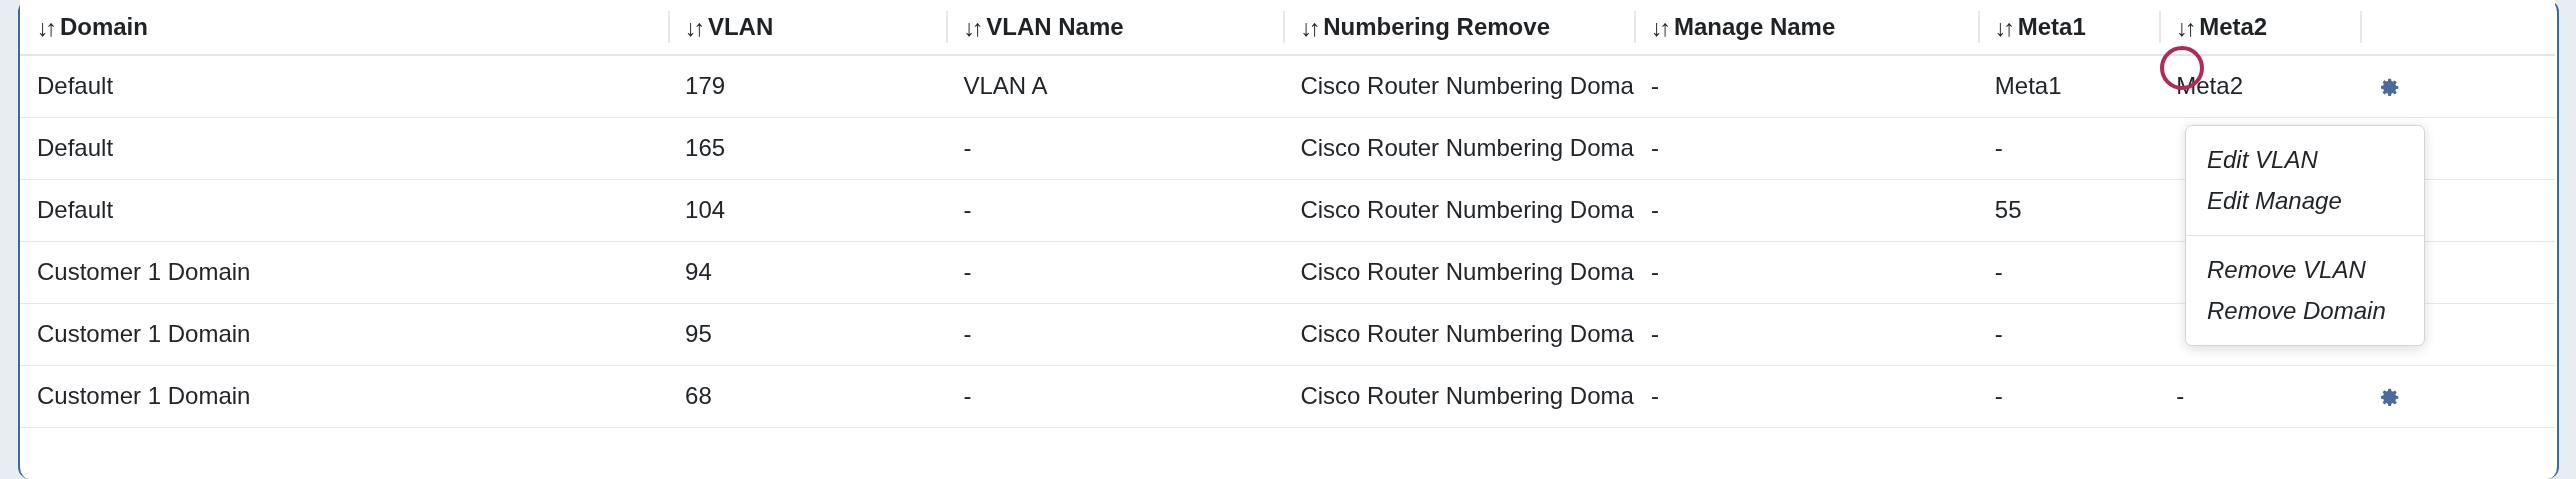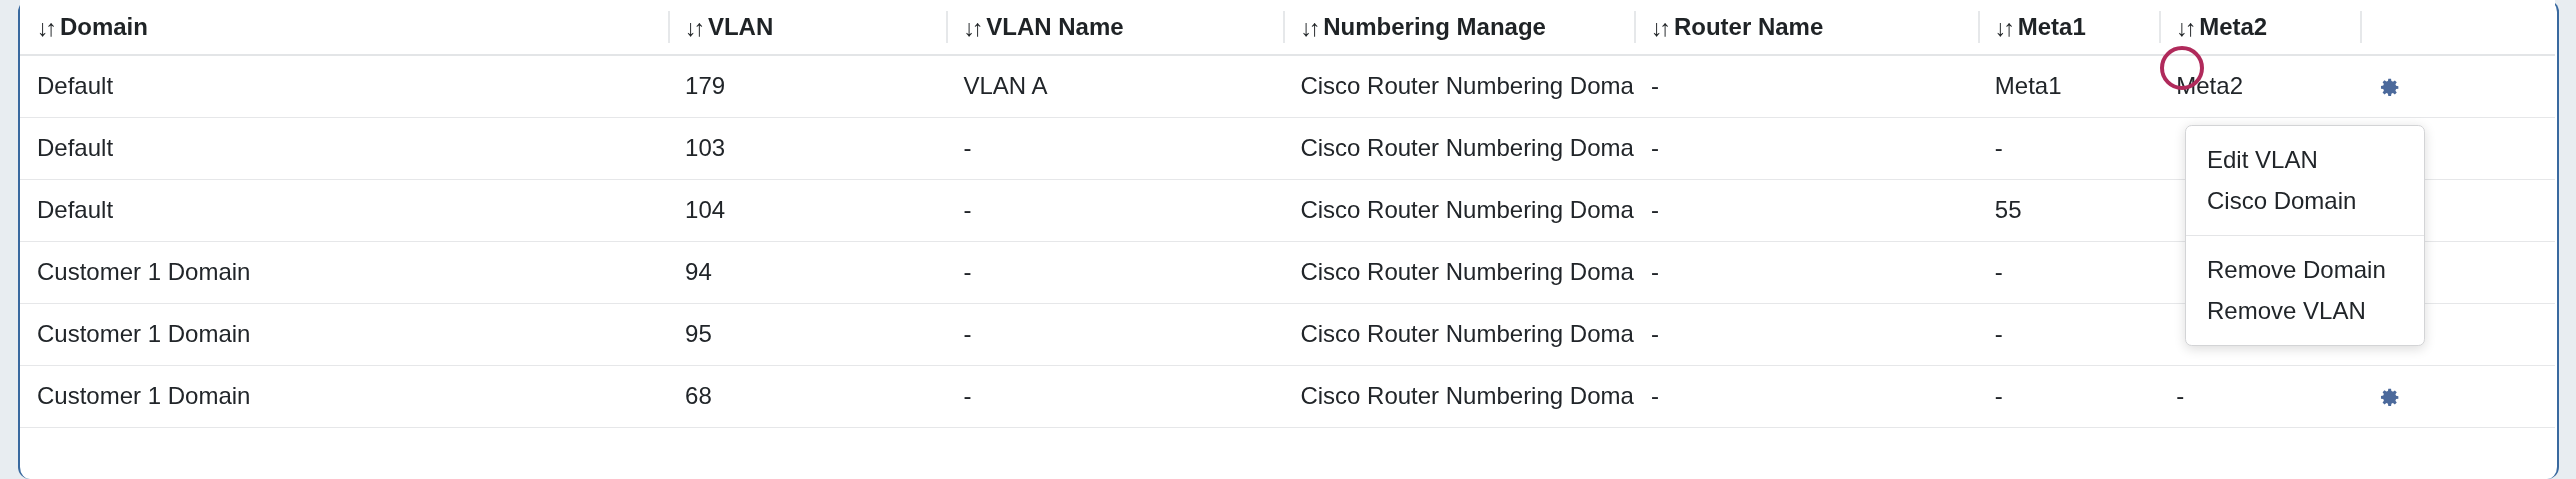--- a/index.html
+++ b/index.html
@@ -120,20 +120,21 @@
     padding: 13.3px 0 13.3px 0;
     z-index: 20;
   }
   .ctx-item {
     font-size: 24px;
     color: #212529;
     line-height: 1;
     padding: 8.6px 19px 8.6px 21px;
     white-space: nowrap;
     cursor: pointer;
+    font-style: italic;
   }
   .ctx-divider {
     height: 1px;
     background: #e4e5e7;
     margin: 13.3px 0 13.3px 0;
   }
 </style>
 </head>
 <body>
 
@@ -150,22 +151,22 @@
             <col style="width: 252px;">
             <col style="width: 133px;">
             <col style="width: 147px;">
             <col style="width: 143px;">
           </colgroup>
         <thead>
           <tr id="header-row">
               <th class="first"><span class="sort-icon">↓↑</span><span>Domain</span></th>
               <th><span class="sep"></span><span class="sort-icon">↓↑</span><span>VLAN</span></th>
               <th><span class="sep"></span><span class="sort-icon">↓↑</span><span>VLAN Name</span></th>
-              <th><span class="sep"></span><span class="sort-icon">↓↑</span><span>Numbering Manage</span></th>
-              <th><span class="sep"></span><span class="sort-icon">↓↑</span><span>Router Name</span></th>
+              <th><span class="sep"></span><span class="sort-icon">↓↑</span><span>Numbering Remove</span></th>
+              <th><span class="sep"></span><span class="sort-icon">↓↑</span><span>Manage Name</span></th>
               <th><span class="sep"></span><span class="sort-icon">↓↑</span><span>Meta1</span></th>
               <th><span class="sep"></span><span class="sort-icon">↓↑</span><span>Meta2</span></th>
               <th>
                 <span class="sep"></span>
               </th>
             </tr>
         </thead>
         <tbody id="body">
             <tr>
               <td>Default</td>
@@ -175,21 +176,21 @@
               <td>-</td>
               <td>Meta1</td>
               <td>Meta2</td>
               <td class="gear-cell"><span class="gear-icon"><svg width="25" height="25" viewBox="0 0 24 24" aria-hidden="true">
                     <path fill="#4c6a9c" d="M12 8.6a3.4 3.4 0 1 0 0 6.8 3.4 3.4 0 0 0 0-6.8zm0 5a1.6 1.6 0 1 1 0-3.2 1.6 1.6 0 0 1 0 3.2z"></path>
                     <path fill="#4c6a9c" d="M20.5 13.3v-2.6l-2.2-.36a6.6 6.6 0 0 0-.62-1.5l1.3-1.82-1.84-1.84-1.82 1.3a6.6 6.6 0 0 0-1.5-.62L13.46 3.5h-2.6l-.36 2.2c-.53.14-1.03.35-1.5.62L7.18 5.02 5.34 6.86l1.3 1.82c-.27.47-.48.97-.62 1.5l-2.2.36v2.6l2.2.36c.14.53.35 1.03.62 1.5l-1.3 1.82 1.84 1.84 1.82-1.3c.47.27.97.48 1.5.62l.36 2.2h2.6l.36-2.2c.53-.14 1.03-.35 1.5-.62l1.82 1.3 1.84-1.84-1.3-1.82c.27-.47.48-.97.62-1.5l2.2-.36z"></path>
                   </svg></span></td>
             </tr>
             <tr>
               <td>Default</td>
-              <td>103</td>
+              <td>165</td>
               <td>-</td>
               <td>Cisco Router Numbering Domain for …</td>
               <td>-</td>
               <td>-</td>
               <td></td>
               <td class="gear-cell"><span class="gear-icon"><svg width="25" height="25" viewBox="0 0 24 24" aria-hidden="true">
                     <path fill="#4c6a9c" d="M12 8.6a3.4 3.4 0 1 0 0 6.8 3.4 3.4 0 0 0 0-6.8zm0 5a1.6 1.6 0 1 1 0-3.2 1.6 1.6 0 0 1 0 3.2z"></path>
                     <path fill="#4c6a9c" d="M20.5 13.3v-2.6l-2.2-.36a6.6 6.6 0 0 0-.62-1.5l1.3-1.82-1.84-1.84-1.82 1.3a6.6 6.6 0 0 0-1.5-.62L13.46 3.5h-2.6l-.36 2.2c-.53.14-1.03.35-1.5.62L7.18 5.02 5.34 6.86l1.3 1.82c-.27.47-.48.97-.62 1.5l-2.2.36v2.6l2.2.36c.14.53.35 1.03.62 1.5l-1.3 1.82 1.84 1.84 1.82-1.3c.47.27.97.48 1.5.62l.36 2.2h2.6l.36-2.2c.53-.14 1.03-.35 1.5-.62l1.82 1.3 1.84-1.84-1.3-1.82c.27-.47.48-.97.62-1.5l2.2-.36z"></path>
                   </svg></span></td>
             </tr>
@@ -245,22 +246,22 @@
                     <path fill="#4c6a9c" d="M20.5 13.3v-2.6l-2.2-.36a6.6 6.6 0 0 0-.62-1.5l1.3-1.82-1.84-1.84-1.82 1.3a6.6 6.6 0 0 0-1.5-.62L13.46 3.5h-2.6l-.36 2.2c-.53.14-1.03.35-1.5.62L7.18 5.02 5.34 6.86l1.3 1.82c-.27.47-.48.97-.62 1.5l-2.2.36v2.6l2.2.36c.14.53.35 1.03.62 1.5l-1.3 1.82 1.84 1.84 1.82-1.3c.47.27.97.48 1.5.62l.36 2.2h2.6l.36-2.2c.53-.14 1.03-.35 1.5-.62l1.82 1.3 1.84-1.84-1.3-1.82c.27-.47.48-.97.62-1.5l2.2-.36z"></path>
                   </svg></span></td>
             </tr>
           </tbody>
       </table>
 
     </div>
 
     <div class="ctx-menu" id="ctx-menu">
         <div class="ctx-item">Edit VLAN</div>
-        <div class="ctx-item">Cisco Domain</div>
+        <div class="ctx-item">Edit Manage</div>
         <div class="ctx-divider"></div>
+        <div class="ctx-item">Remove VLAN</div>
         <div class="ctx-item">Remove Domain</div>
-        <div class="ctx-item">Remove VLAN</div>
       </div>
   </div>
 
   <div class="ring"></div>
 </div>
 
 
 </body></html>

